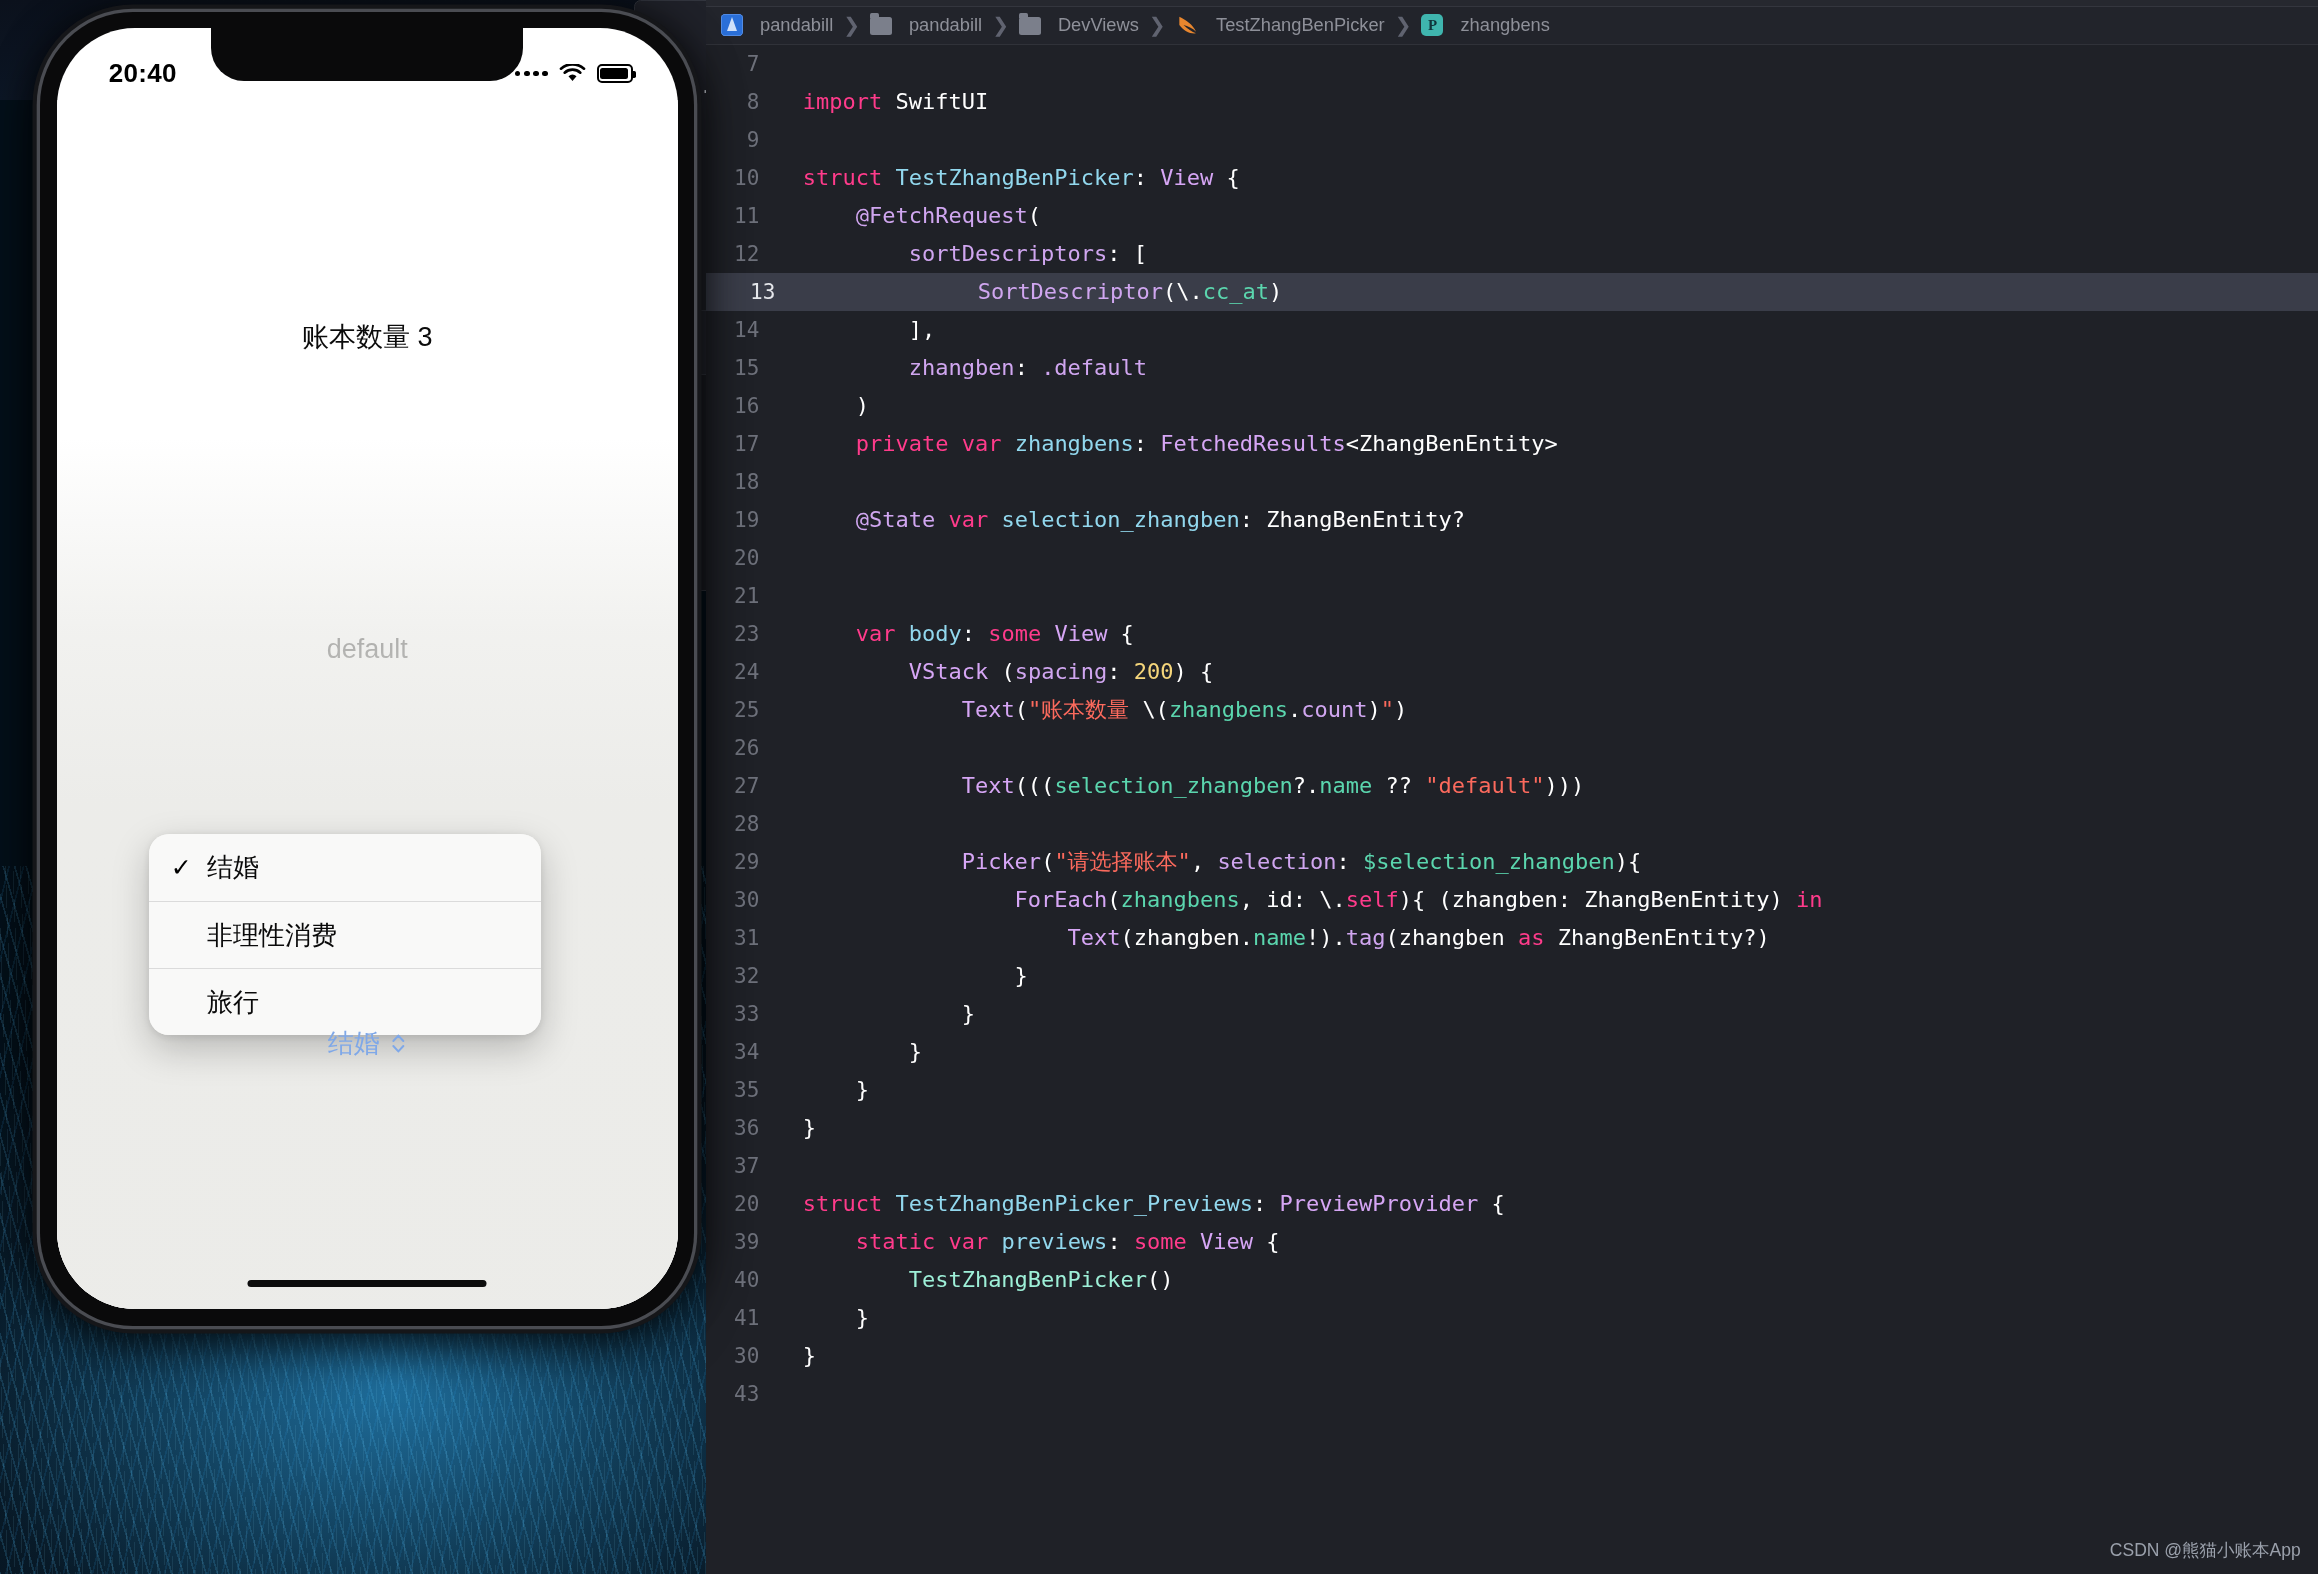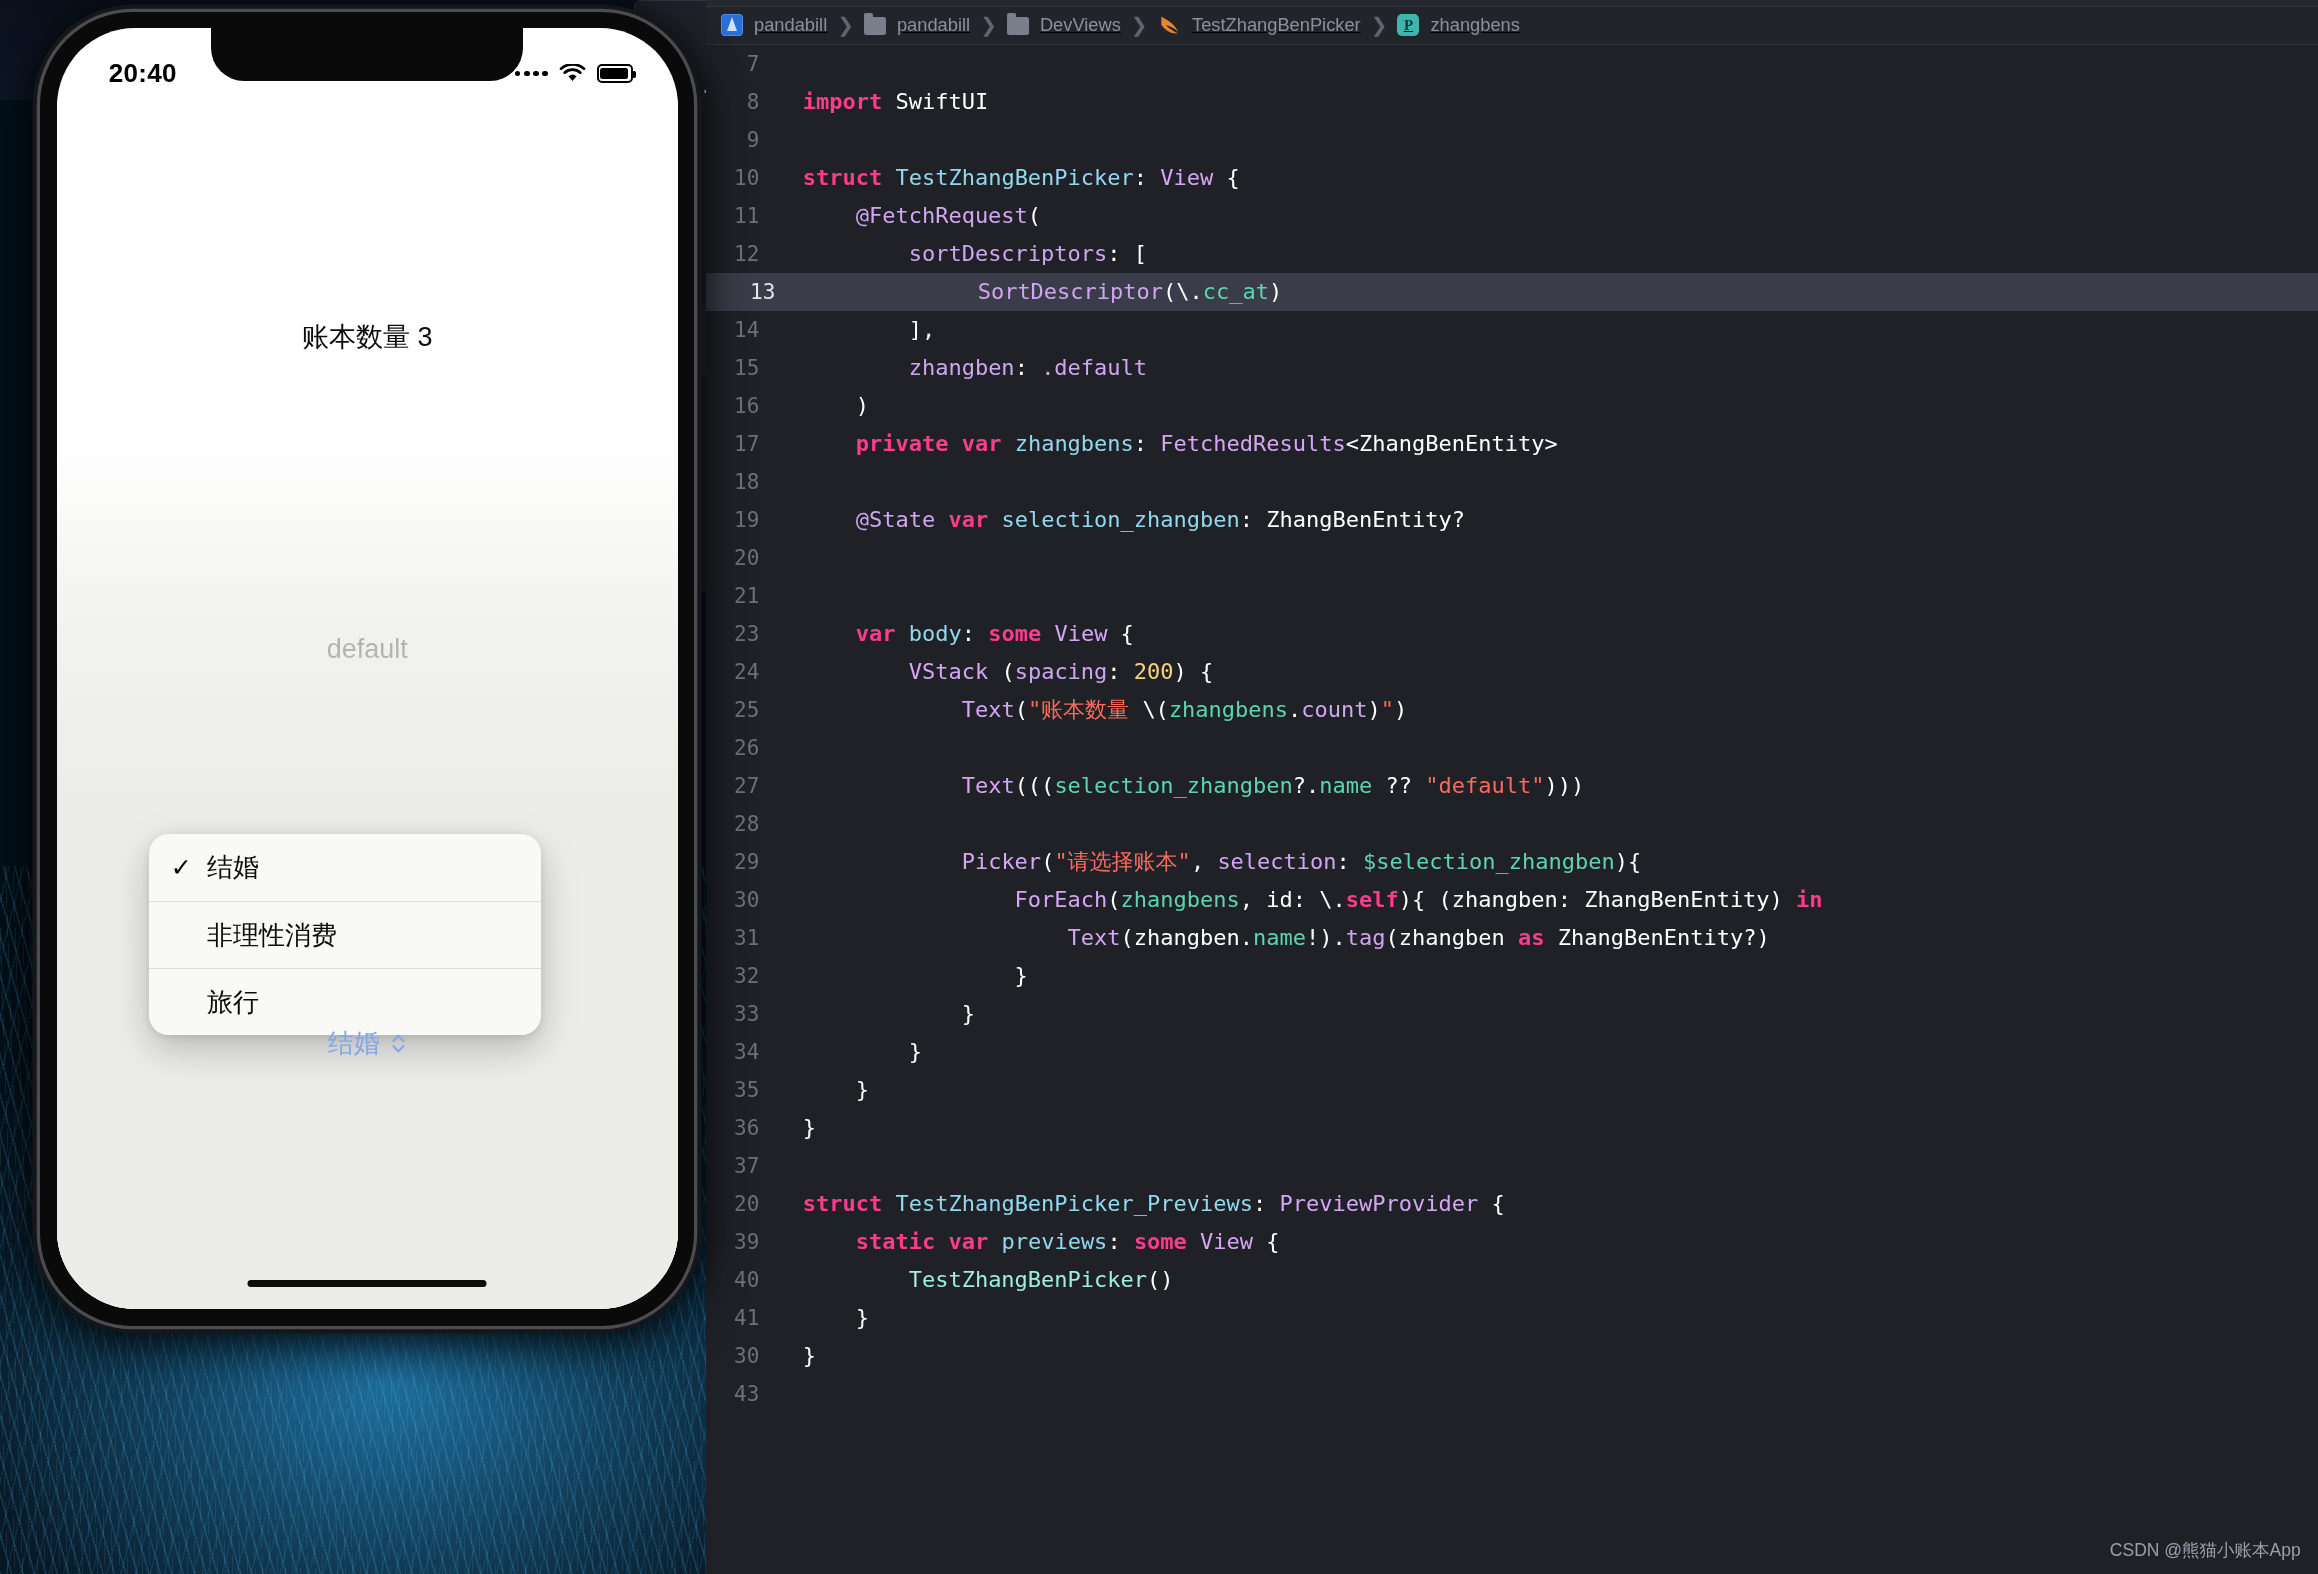--- a/index.html
+++ b/index.html
@@ -55,21 +55,21 @@
   .editor-topstrip{
     position:absolute; left:0; top:0; width:100%; height:6.7px; background:#26282f;
     border-bottom:0.8px solid #34363e;
   }
   
   .jumpbar {
     position: absolute; left: 0; top: 6.7px; width: 100%; height: 38px;
     background: #22242b; border-bottom: 0.8px solid #303239;
     display: flex; align-items: center; padding-left: 15px; gap: 0px;
   }
-  .crumb { display: flex; align-items: center; gap: 11px; text-decoration: underline; }
+  .crumb { display: flex; align-items: center; gap: 17px; }
   .crumb-label { color: #8e9099; font-size: 18.3px; }
   .crumb-sep {
     color: #606370; font-size: 20px; margin: 0 10px; font-weight: 300;
   }
   .ico { width: 22px; height: 22px; display:inline-block; flex:0 0 auto; }
   .ico-app {
     background: #2a6fd8; border-radius: 4.2px; position: relative;
     box-shadow: inset 0 0 0 0.8px #5d94e8;
   }
   .ico-app::after{
@@ -107,21 +107,21 @@
     width: 65px; flex: 0 0 65px; text-align: right; padding-right: 11.7px;
     color: #6d707a; font-size: 21px; user-select:none;
   }
   .code-line.current .gutter { color: #e4e6ea; }
   .foldbar { width: 11.7px; flex: 0 0 11.7px; }
   .foldbar.on { background: #4c4f59; }
   .code-line.current .foldbar.on { background: #5e6270; }
   .code-text { padding-left: 20px; color: #ffffff; }
 
   
-  .kw   { color: #ff3b8b; font-weight: bold; }
+  .kw   { color: #ff3b8b; font-weight: normal; }
   .type { color: #92d8ee; }
   .type2{ color: #d6a6f5; }
   .attr { color: #d0a6f0; }
   .str  { color: #fc6a5d; }
   .num  { color: #f5d67b; }
   .ident{ color: #5bd6ae; }
   .plain{ color: #ffffff; }
   .cls  { color: #9ef0d8; }
 
   .watermark {

